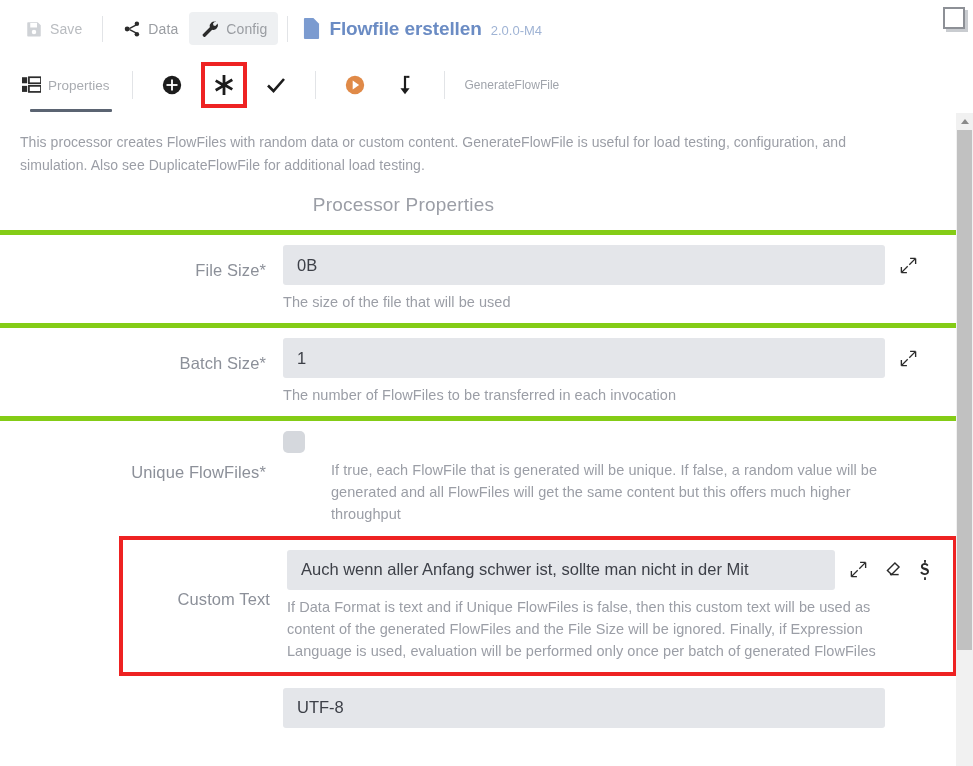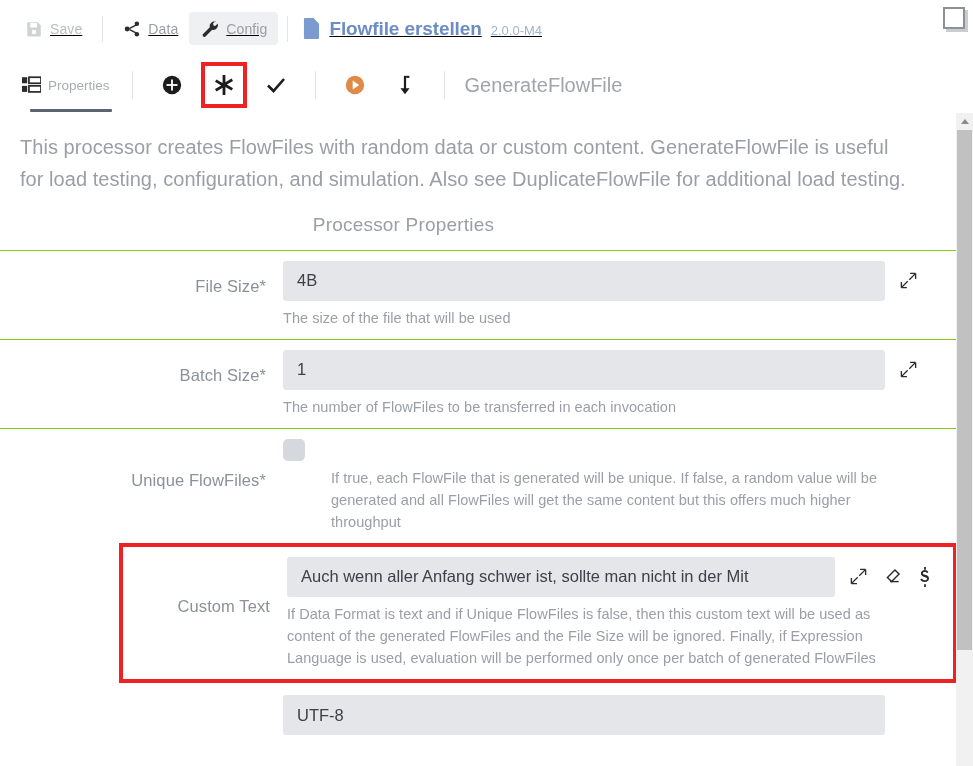--- a/index.html
+++ b/index.html
@@ -11,21 +11,20 @@
   }
 
   #app { position: relative; width: 973px; height: 766px; background: #fff; }
 
   
   .toolbar-top {
     position: absolute; left: 0; top: 0; width: 973px; height: 57px;
     background: #ffffff;
     display: flex; align-items: center;
     padding-left: 14px;
-    text-decoration: underline;
   }
   .tb-btn {
     display: flex; align-items: center; gap: 7px;
     padding: 7px 11px; border-radius: 4px; cursor: pointer;
     background: transparent; border: none;
   }
   .tb-btn.active { background: #eef0f2; }
   .tb-btn .lbl { font-size: 14px; color: #b9bcc0; letter-spacing: .1px; }
   .tb-btn.enabled .lbl { color: #9a9da2; }
   .tb-sep { width: 1px; height: 26px; background: #e2e4e7; margin: 0 9px; }
@@ -63,40 +62,40 @@
 
   .icon-btn {
     width: 34px; height: 34px; display: flex; align-items: center;
     justify-content: center; cursor: pointer; margin: 0 8px; background: transparent;
     border: none;
   }
   .icon-btn.highlighted {
     border: 4px solid #ee2222; background: #fff;
     width: 46px; height: 46px; margin: 0 4px;
   }
-  .proc-name { font-size: 20px; color: #a0a4ab; margin-left: 6px; }
+  .proc-name { font-size: 12px; color: #a0a4ab; margin-left: 6px; }
 
   
   .content {
     position: absolute; left: 0; top: 113px; width: 957px; height: 653px;
     background: #fff; overflow: hidden;
   }
   .desc {
-    font-size: 20px; color: #9b9ea6; line-height: 1.62;
+    font-size: 14px; color: #9b9ea6; line-height: 1.62;
     padding: 18px 50px 0 20px; letter-spacing: .05px;
   }
   .section-title {
     text-align: center; font-size: 19px; color: #9b9ea6;
     margin-top: 18px; margin-bottom: 14px; letter-spacing: .2px;
     padding-right: 150px;
   }
 
   .prop-row {
     display: flex; align-items: flex-start;
-    border-top: 1px solid #84cc16;
+    border-top: 5px solid #84cc16;
     padding: 10px 0 10px 0;
     position: relative;
   }
   .prop-label {
     width: 283px; flex: 0 0 283px; text-align: right;
     padding-right: 17px; font-size: 16.5px; color: #8c9099;
     padding-top: 16px; letter-spacing: .1px;
   }
   .prop-label .req { color: #8c9099; }
   .prop-field { flex: 1; padding-right: 16px; min-width: 0; }
@@ -275,21 +274,21 @@
 
     <div class="desc">This processor creates FlowFiles with random data or custom content. GenerateFlowFile is useful for load testing, configuration, and simulation. Also see DuplicateFlowFile for additional load testing.</div>
     <div class="section-title">Processor Properties</div>
 
     <div class="prop-row">
       <div class="prop-label">
         <span>File Size</span><span class="req">*</span>
       </div>
       <div class="prop-field">
         <div class="field-line">
-          <div class="input-box w-main">4B</div>
+          <div class="input-box w-main">0B</div>
           <span class="ico action-ico">
             <svg width="19" height="19" viewBox="0 0 24 24" fill="none" stroke="#2b2b2b" stroke-width="1.7">
               <path d="M21 3h-7M21 3v7M21 3l-8 8"></path>
                 <path d="M3 21h7M3 21v-7M3 21l8-8"></path>
             </svg>
           </span>
         </div>
         <div class="prop-help">The size of the file that will be used</div>
       </div>
     </div>

